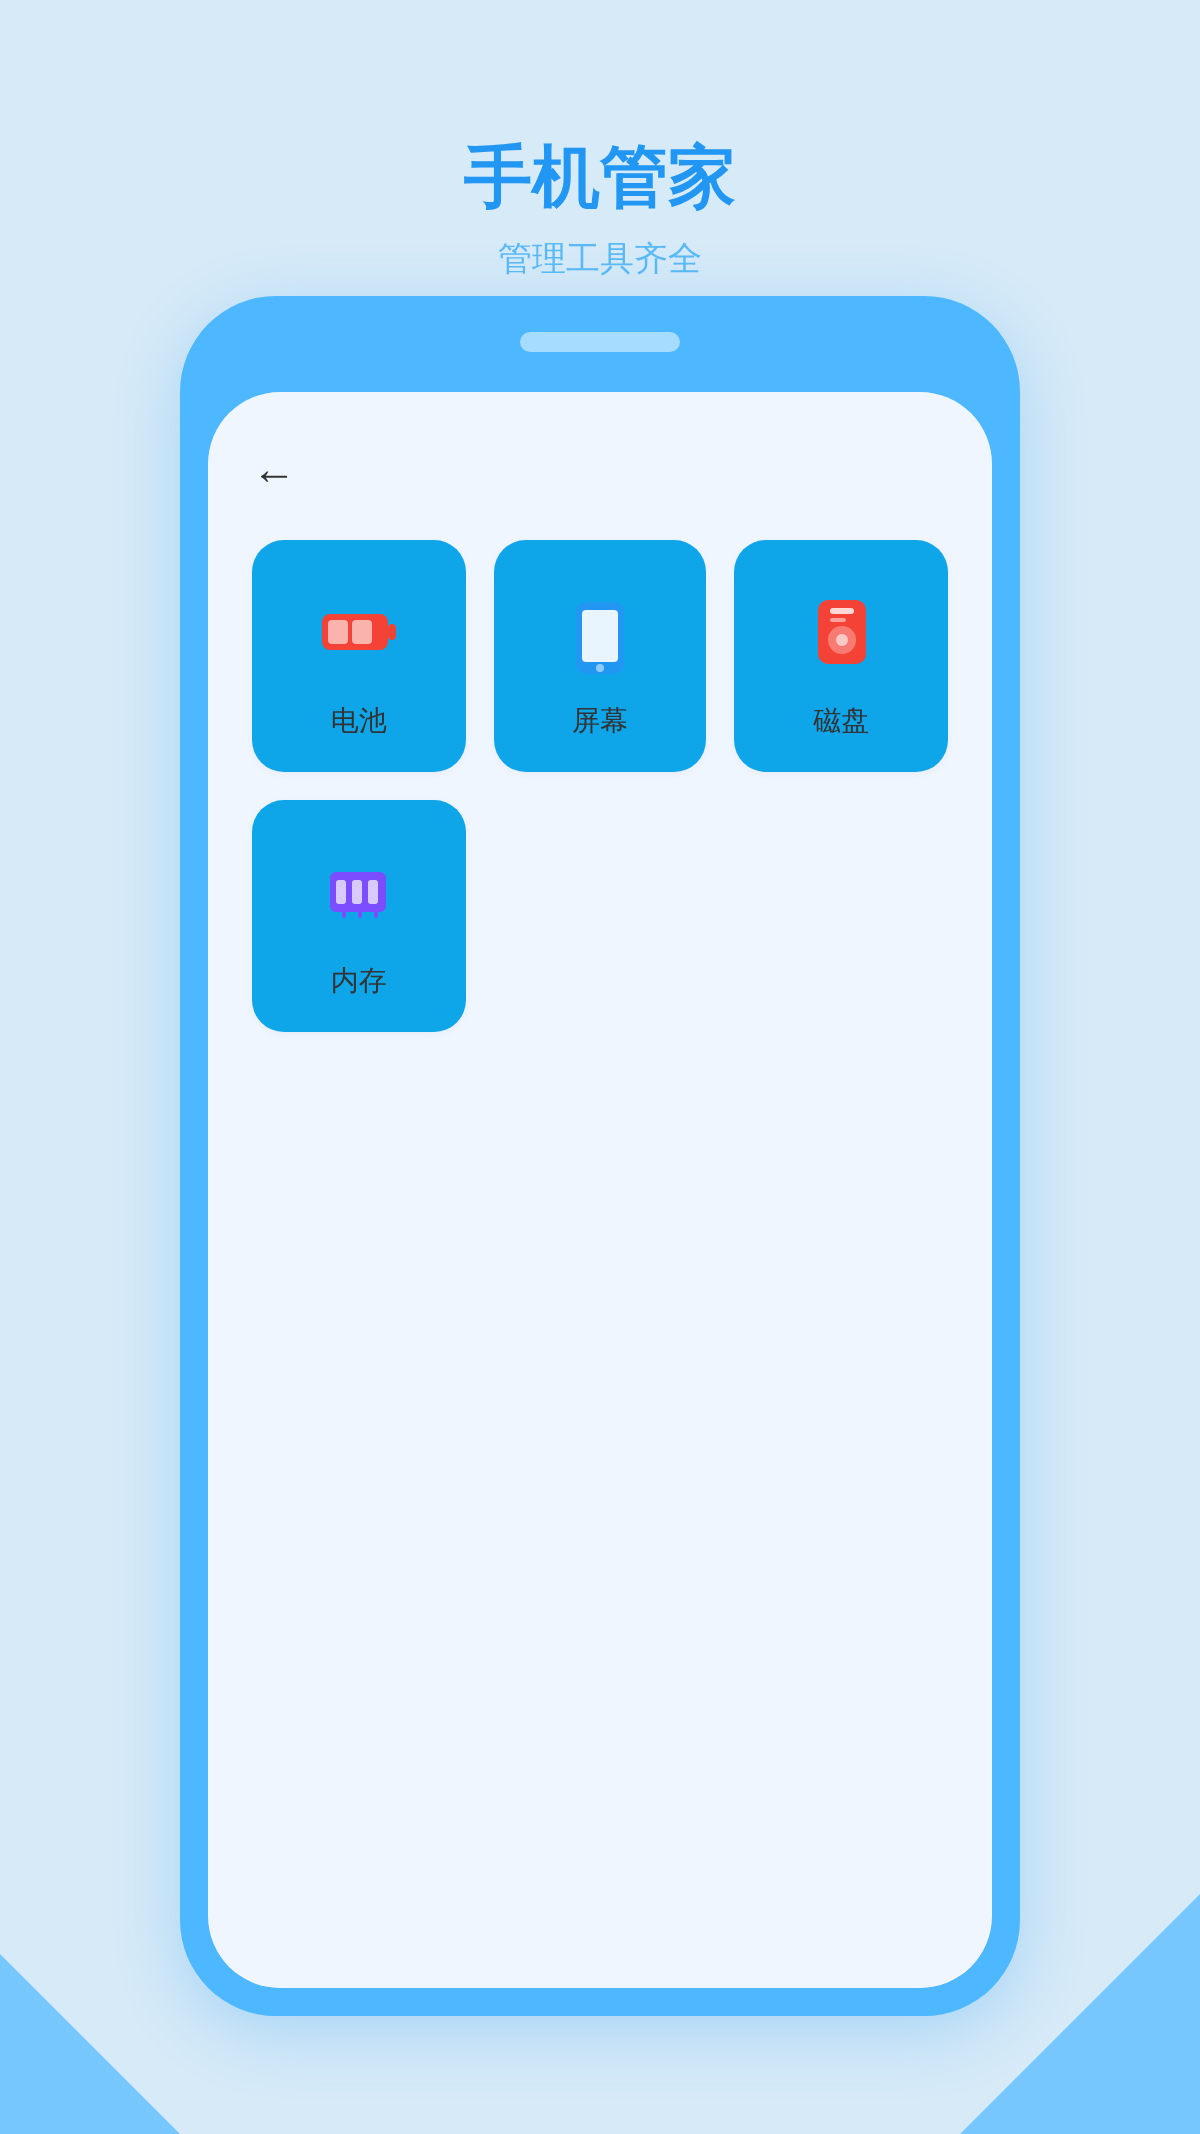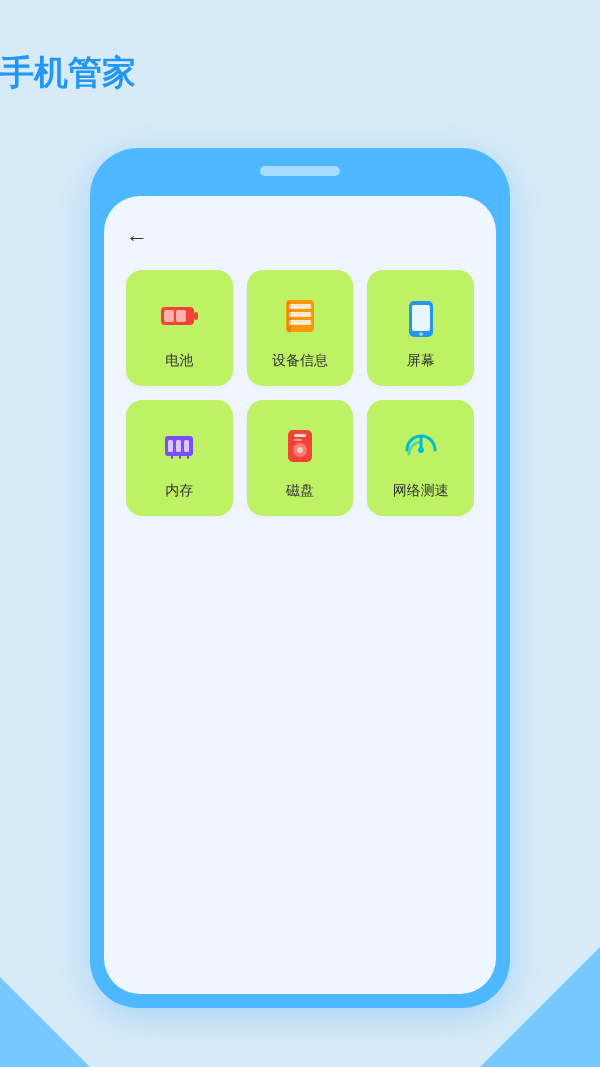--- a/index.html
+++ b/index.html
@@ -29,22 +29,22 @@
       bottom: 0;
       right: 0;
       width: 120px;
       height: 120px;
       background: #4db8ff;
       clip-path: polygon(100% 100%, 100% 0, 0 100%);
       opacity: 0.7;
     }
 
     .page-header {
-      text-align: left;
-      padding-top: 50px;
+      text-align: center;
+      padding-top: 66px;
       padding-bottom: 20px;
     }
 
     .app-title {
       font-size: 34px;
       font-weight: 700;
       color: #2196f3;
     }
 
     .app-subtitle {
@@ -102,21 +102,21 @@
       line-height: 1;
     }
 
     .grid-container {
       display: grid;
       grid-template-columns: repeat(3, 1fr);
       gap: 14px;
     }
 
     .grid-item {
-      background: #bef264;
+      background: #0ea5e9;
       border-radius: 16px;
       display: flex;
       flex-direction: column;
       align-items: center;
       justify-content: center;
       padding: 22px 12px 16px;
       cursor: pointer;
       box-shadow: 0 1px 4px rgba(0,0,0,0.04);
     }
 
@@ -142,20 +142,21 @@
     }
   </style>
 </head>
 <body>
 
 <div class="bg-triangle-left"></div>
 <div class="bg-triangle-right"></div>
 
 <div class="page-header">
   <div class="app-title">手机管家</div>
+  <div class="app-subtitle">管理工具齐全</div>
 </div>
 
 <div class="phone-frame">
   <div class="phone-notch"></div>
   <div class="phone-screen">
     <div class="screen-content">
       <div class="back-button">←</div>
       <div class="grid-container" id="tools-grid">
 
       <div class="grid-item">
@@ -165,72 +166,49 @@
         <rect x="37" y="18" width="4" height="8" rx="2" fill="#f44336"></rect>
         <rect x="7" y="16" width="10" height="12" rx="2" fill="white" opacity="0.6"></rect>
         <rect x="19" y="16" width="10" height="12" rx="2" fill="white" opacity="0.6"></rect>
       </svg>
             </div>
             <div class="grid-item-label">电池</div>
           </div>
           <div class="grid-item">
             <div class="grid-item-icon">
               <svg width="44" height="44" viewBox="0 0 44 44" fill="none">
-        <rect x="8" y="6" width="28" height="32" rx="4" fill="#ff9800"></rect>
-        <rect x="11" y="10" width="22" height="5" rx="1" fill="white" opacity="0.8"></rect>
-        <rect x="11" y="18" width="22" height="5" rx="1" fill="white" opacity="0.8"></rect>
-        <rect x="11" y="26" width="22" height="5" rx="1" fill="white" opacity="0.8"></rect>
-        <rect x="9" y="7" width="4" height="32" rx="2" fill="rgba(0,0,0,0.1)"></rect>
-      </svg>
-            </div>
-            <div class="grid-item-label">设备信息</div>
-          </div>
-          <div class="grid-item">
-            <div class="grid-item-icon">
-              <svg width="44" height="44" viewBox="0 0 44 44" fill="none">
         <rect x="10" y="7" width="24" height="36" rx="5" fill="#2196f3"></rect>
         <rect x="13" y="11" width="18" height="26" rx="2" fill="white" opacity="0.9"></rect>
         <circle cx="22" cy="40" r="2" fill="white" opacity="0.5"></circle>
       </svg>
             </div>
             <div class="grid-item-label">屏幕</div>
+          </div>
+          <div class="grid-item">
+            <div class="grid-item-icon">
+              <svg width="44" height="44" viewBox="0 0 44 44" fill="none">
+        <rect x="10" y="6" width="24" height="32" rx="5" fill="#f44336"></rect>
+        <circle cx="22" cy="26" r="7" fill="white" opacity="0.3"></circle>
+        <circle cx="22" cy="26" r="3" fill="white" opacity="0.6"></circle>
+        <rect x="16" y="10" width="12" height="3" rx="1.5" fill="white" opacity="0.8"></rect>
+        <rect x="16" y="15" width="8" height="2" rx="1" fill="white" opacity="0.5"></rect>
+      </svg>
+            </div>
+            <div class="grid-item-label">磁盘</div>
           </div>
           <div class="grid-item">
             <div class="grid-item-icon">
               <svg width="44" height="44" viewBox="0 0 44 44" fill="none">
         <rect x="8" y="12" width="28" height="20" rx="3" fill="#7c4dff"></rect>
         <rect x="11" y="16" width="5" height="12" rx="1.5" fill="white" opacity="0.7"></rect>
         <rect x="19" y="16" width="5" height="12" rx="1.5" fill="white" opacity="0.7"></rect>
         <rect x="27" y="16" width="5" height="12" rx="1.5" fill="white" opacity="0.7"></rect>
         <rect x="14" y="30" width="2" height="5" rx="1" fill="#7c4dff"></rect>
         <rect x="22" y="30" width="2" height="5" rx="1" fill="#7c4dff"></rect>
         <rect x="30" y="30" width="2" height="5" rx="1" fill="#7c4dff"></rect>
       </svg>
             </div>
             <div class="grid-item-label">内存</div>
           </div>
-          <div class="grid-item">
-            <div class="grid-item-icon">
-              <svg width="44" height="44" viewBox="0 0 44 44" fill="none">
-        <rect x="10" y="6" width="24" height="32" rx="5" fill="#f44336"></rect>
-        <circle cx="22" cy="26" r="7" fill="white" opacity="0.3"></circle>
-        <circle cx="22" cy="26" r="3" fill="white" opacity="0.6"></circle>
-        <rect x="16" y="10" width="12" height="3" rx="1.5" fill="white" opacity="0.8"></rect>
-        <rect x="16" y="15" width="8" height="2" rx="1" fill="white" opacity="0.5"></rect>
-      </svg>
-            </div>
-            <div class="grid-item-label">磁盘</div>
-          </div>
-          <div class="grid-item">
-            <div class="grid-item-icon">
-              <svg width="44" height="44" viewBox="0 0 44 44" fill="none">
-        <path d="M8 26 A 14 14 0 0 1 36 26" stroke="#00bcd4" stroke-width="3" fill="none" stroke-linecap="round"></path>
-        <path d="M10 30 A 12 12 0 0 1 22 18" stroke="#00bcd4" stroke-width="3" fill="none" stroke-linecap="round" opacity="0.5"></path>
-        <line x1="22" y1="26" x2="22" y2="14" stroke="#00bcd4" stroke-width="3" stroke-linecap="round"></line>
-        <circle cx="22" cy="26" r="3" fill="#00bcd4"></circle>
-      </svg>
-            </div>
-            <div class="grid-item-label">网络测速</div>
-          </div>
         </div>
     </div>
   </div>
 </div>
 
 </body></html>

